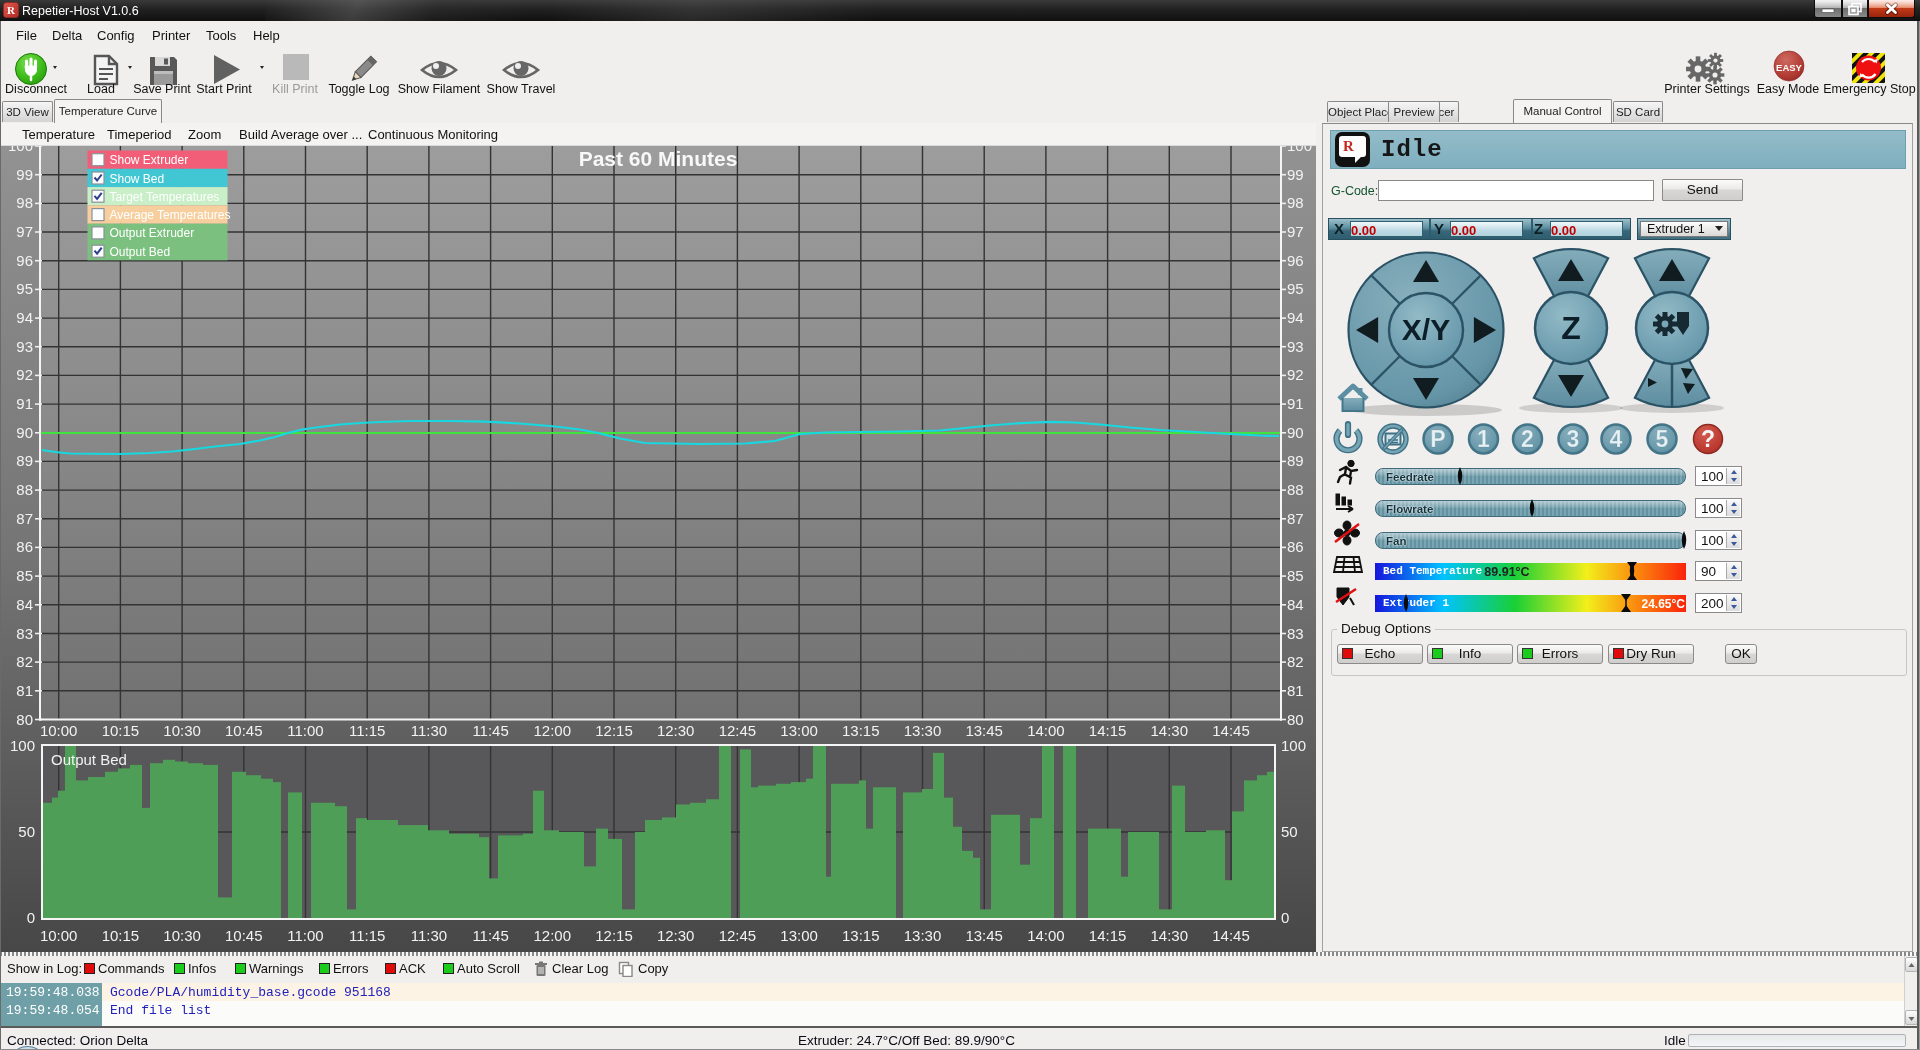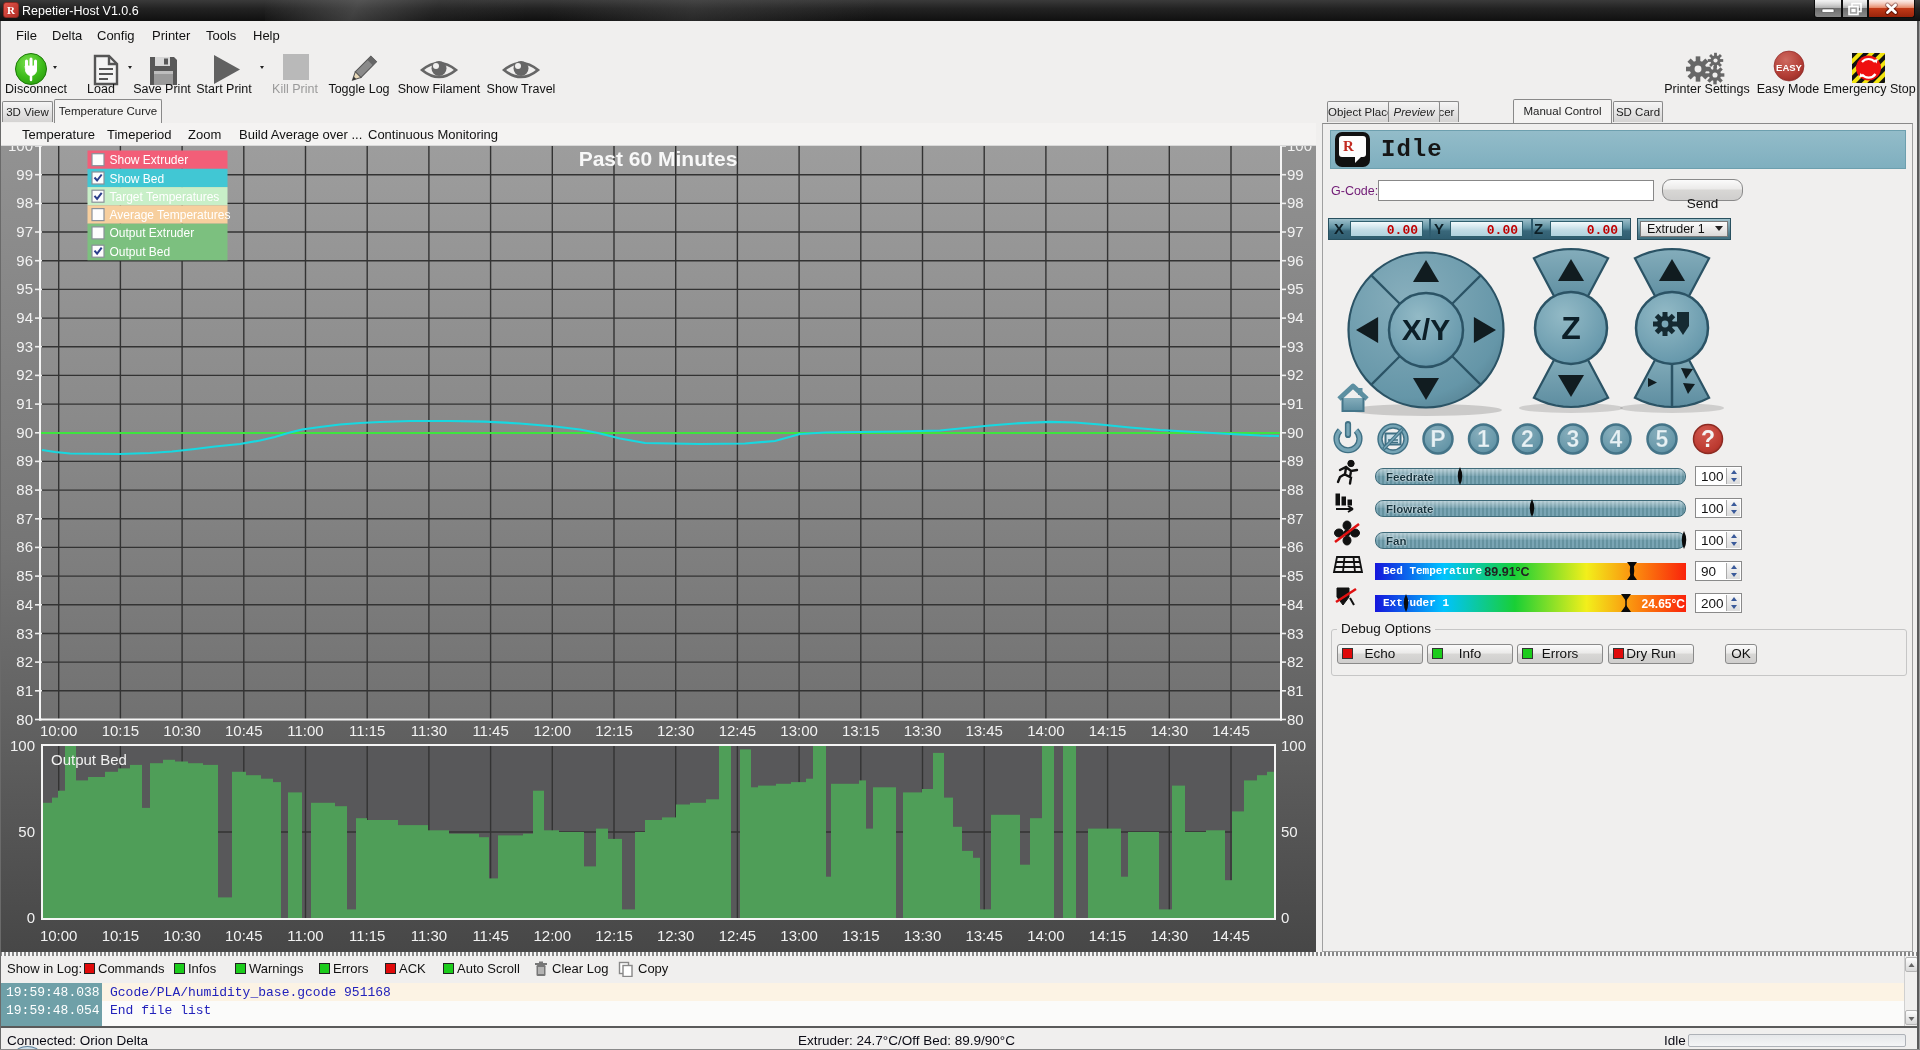--- a/index.html
+++ b/index.html
@@ -36,27 +36,27 @@
 #chartmenu { left:0; top:123px; width:1316px; height:23px; background:#f4f3f2; border-bottom:1px solid #d9d9d9;}
 #chartmenu span { position:absolute; top:4px; font-size:13px; color:#111; }
 
 #rightpanel { left:1322px; top:123px; width:591px; height:829px; background:#f0efee; border:1px solid #a0a0a0; border-top:1px solid #898989; }
 #idlebar { left:1330px; top:130px; width:576px; height:39px; background:linear-gradient(180deg,#93bcc9,#7fafbf); border:1px solid #6d9fae; }
 #idlelogo { left:1335px; top:132px; width:35px; height:35px; background:#111; border-radius:7px; }
 #idlelogo .inner { position:absolute; left:4px; top:4px; width:27px; height:21px; background:#fdfdfd; border-radius:3px; }
 #idlelogo .tail { position:absolute; left:20px; top:23px; width:0; height:0; border-left:8px solid #fdfdfd; border-bottom:8px solid transparent; }
 #idlelogo .r { position:absolute; left:8px; top:6px; color:#c22a21; font-weight:bold; font-size:15px; font-family:"Liberation Serif",serif; }
 #idletext { left:1381px; top:136px; font-family:"Liberation Mono",monospace; font-weight:bold; font-size:24px; color:#161616; letter-spacing:1px; }
-.lbl { position:absolute; font-size:13.5px; color:#701a75; }
+.lbl { position:absolute; font-size:13.5px; color:#14532d; }
 #gcodeinput { left:1378px; top:180px; width:276px; height:21px; background:#fff; border:1px solid #888; }
-#sendbtn { left:1662px; top:179px; width:81px; height:22px; background:linear-gradient(180deg,#fbfbfb,#ebeae9 45%,#d8d7d5 50%,#cfcecd); border:1px solid #8a8a8a; border-radius:9px; font-size:13.5px; text-align:center; padding-top:16px; color:#111; }
+#sendbtn { left:1662px; top:179px; width:81px; height:22px; background:linear-gradient(180deg,#fbfbfb,#ebeae9 45%,#d8d7d5 50%,#cfcecd); border:1px solid #8a8a8a; border-radius:1px; font-size:13.5px; text-align:center; padding-top:2px; color:#111; }
 
 #xyzstrip { left:1328px; top:218px; width:303px; height:22px; background:linear-gradient(180deg,#9dc0cb,#5d8fa0 45%,#39677a 60%,#2f5d70); border:1px solid #28505f; }
 .xyzlet { position:absolute; top:220px; font-weight:bold; font-size:15px; color:#0d1f26; }
-.xyzfield { position:absolute; top:221px; height:16px; width:73px; background:linear-gradient(180deg,#f2fafc,#c3dde6 55%,#b0d2dd); border:1px solid #30606f; color:#c00000; font-family:Liberation Mono, monospace; font-size:13px; font-weight:bold; text-align:right; padding:1px 4px 0 0; }
+.xyzfield { position:absolute; top:221px; height:16px; width:73px; background:linear-gradient(180deg,#f2fafc,#c3dde6 55%,#b0d2dd); border:1px solid #30606f; color:#c00000; font-family:Liberation Sans, sans-serif; font-size:13px; font-weight:bold; padding:1px 4px 0 0; }
 #extdrop { left:1637px; top:218px; width:94px; height:22px; background:linear-gradient(180deg,#9dc0cb,#437181 90%); border:1px solid #28505f; }
 #extdrop .inner { position:absolute; left:2px; top:2px; width:88px; height:16px; background:linear-gradient(180deg,#fdfdfd,#d9d8d7); border:1px solid #7a7a7a; font-size:12.5px; color:#111; padding:0px 0 0 6px; }
 #extdrop .arr { position:absolute; right:7px; top:7px; width:0; height:0; border-left:4px solid transparent; border-right:4px solid transparent; border-top:5px solid #222; }
 
 .slider { position:absolute; height:17px; border-radius:8px; border:1px solid #3f6b7a;
   background: repeating-linear-gradient(90deg, #7aa5b4 0px, #7aa5b4 2px, #65929f 2px, #65929f 4px); }
 .slider .cap { position:absolute; left:0; top:0; right:0; height:7px; border-radius:8px 8px 0 0; background:linear-gradient(180deg,rgba(255,255,255,.5),rgba(255,255,255,.08)); }
 .slider .name { position:absolute; left:10px; top:2px; font-size:11.5px; font-weight:bold; color:#13323d; text-shadow:0 0 2px rgba(255,255,255,.9), 0 0 2px rgba(255,255,255,.9); }
 .rainbow { position:absolute; height:17px; background:linear-gradient(90deg,#1616dc 0%,#00c3ff 22%,#19cf35 45%,#f2ef1b 68%,#fb8a0e 84%,#fa230b 100%); }
 .rainbow .name { position:absolute; left:8px; top:2px; font-size:11px; font-weight:bold; color:#fff;font-family:Liberation Mono, monospace; }
@@ -240,21 +240,21 @@
         <path d="M11.5 23.5 l-4.5 1 l1.5 -4.5 z"></path>
       </g>
     </svg>
 <div class="tblabel" style="left:1822px; width:95px;">Emergency Stop</div>
   </div>
 
 <div class="tab" style="left:2px; width:51px;text-align:center;">3D View</div>
 <div class="tab active" style="left:54px; width:108px;">Temperature Curve</div>
 <div class="tab" style="left:1327px; width:93px;">Object Placement</div>
 <div class="tab" style="left:1421px; width:38px;">Slicer</div>
-<div class="tab" style="left:1388px; width:52px;font-style:italic;">Preview</div>
+<div class="tab" style="left:1388px; width:52px;">Preview</div>
 <div class="tab active" style="left:1513px; width:99px;">Manual Control</div>
 <div class="tab" style="left:1613px; width:50px;">SD Card</div>
 
 <div class="abs" id="leftpanel"></div>
 <div class="abs" id="chartmenu">
 <span style="left:22px">Temperature</span>
     <span style="left:107px">Timeperiod</span>
     <span style="left:188px">Zoom</span>
     <span style="left:239px">Build Average over ...</span>
     <span style="left:368px">Continuous Monitoring</span>

